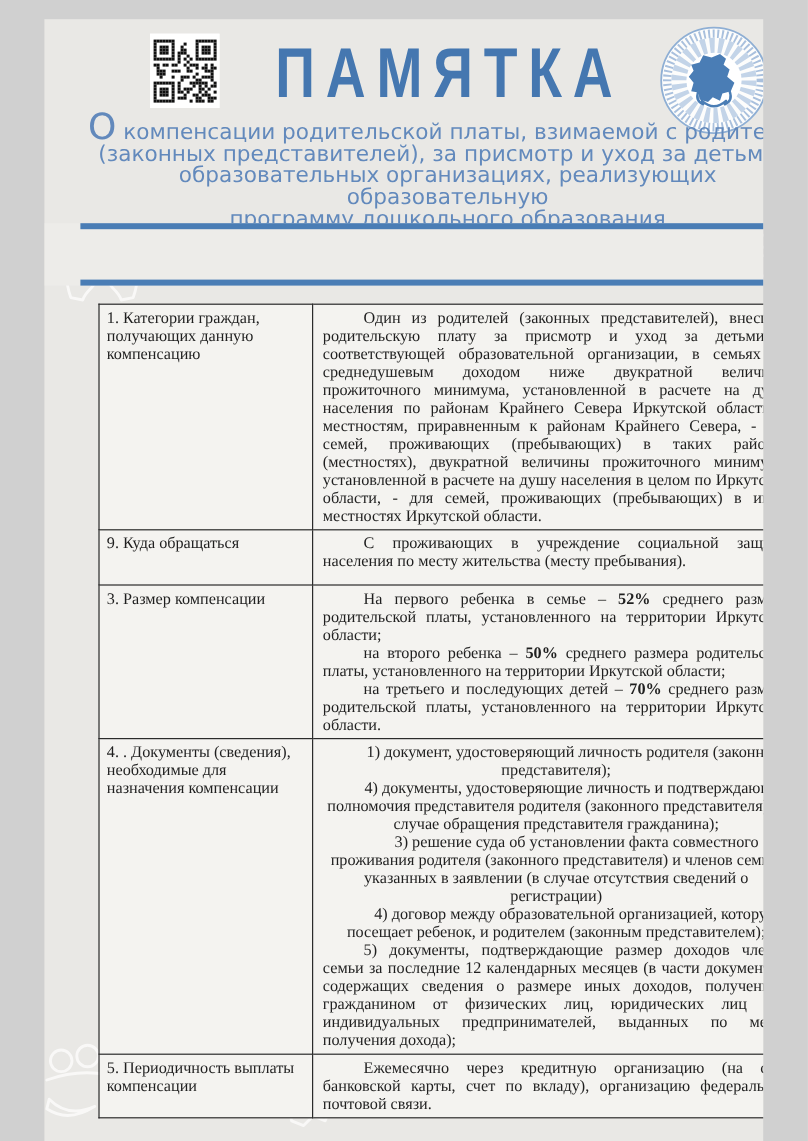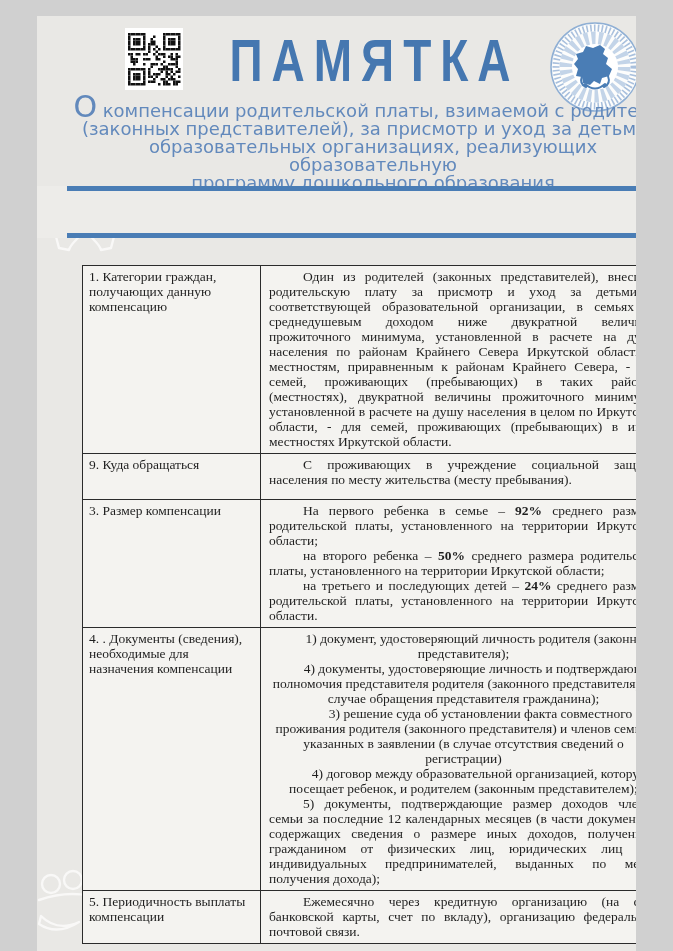--- a/index.html
+++ b/index.html
@@ -42,21 +42,21 @@
   .band{position:absolute;left:0;top:170px;width:673px;height:52px;background:var(--band-bg);}
   .rule{position:absolute;left:30px;width:613px;height:5px;background:var(--accent);}
   .rule.top{top:170px;} .rule.bottom{top:217px;}
   .statute{
     position:absolute;left:36px;top:180px;width:600px;text-align:center;
     font-family:"Liberation Sans",sans-serif;font-weight:bold;
     font-size:15.5px;line-height:18px;color:#121212;
   }
   
   .doc-table{
-    position:absolute;left:45px;top:249px;width:585px;
+    position:absolute;left:45px;top:237px;width:585px;
     border-collapse:collapse;table-layout:fixed;
     font-size:13.5px;line-height:15px;
   }
   .doc-table td{
     border:1.4px solid var(--border);background:var(--cell-bg);
     vertical-align:top;padding:3px 8px 4px 8px;
   }
   .doc-table td.label-cell{padding:3px 6px;}
   .doc-table tr:nth-child(1){height:166px;}
   .doc-table tr:nth-child(2){height:46px;}
@@ -347,23 +347,23 @@
         </tr>
         <tr>
           <td class="label-cell">9. Куда обращаться</td>
           <td>
             <p class="para align-justify">С проживающих в учреждение социальной защиты населения по месту жительства (месту пребывания).</p>
           </td>
         </tr>
         <tr>
           <td class="label-cell">3. Размер компенсации</td>
           <td>
-            <p class="para align-justify">На первого ребенка в семье – <b>92%</b> среднего размера родительской платы, установленного на территории Иркутской области;</p>
+            <p class="para align-justify">На первого ребенка в семье – <b>52%</b> среднего размера родительской платы, установленного на территории Иркутской области;</p>
             <p class="para align-justify">на второго ребенка – <b>50%</b> среднего размера родительской платы, установленного на территории Иркутской области;</p>
-            <p class="para align-justify">на третьего и последующих детей – <b>24%</b> среднего размера родительской платы, установленного на территории Иркутской области.</p>
+            <p class="para align-justify">на третьего и последующих детей – <b>70%</b> среднего размера родительской платы, установленного на территории Иркутской области.</p>
           </td>
         </tr>
         <tr>
           <td class="label-cell">4. . Документы (сведения), необходимые для назначения компенсации</td>
           <td>
             <p class="para align-left">1) документ, удостоверяющий личность родителя (законного представителя);</p>
             <p class="para align-left">4) документы, удостоверяющие личность и подтверждающие полномочия представителя родителя (законного представителя) (в случае обращения представителя гражданина);</p>
             <p class="para align-left">3) решение суда об установлении факта совместного проживания родителя (законного представителя) и членов семьи, указанных в заявлении (в случае отсутствия сведений о регистрации)</p>
             <p class="para align-left">4) договор между образовательной организацией, которую посещает ребенок, и родителем (законным представителем);</p>
             <p class="para align-justify">5) документы, подтверждающие размер доходов членов семьи за последние 12 календарных месяцев (в части документов, содержащих сведения о размере иных доходов, полученных гражданином от физических лиц, юридических лиц или индивидуальных предпринимателей, выданных по месту получения дохода);</p>

